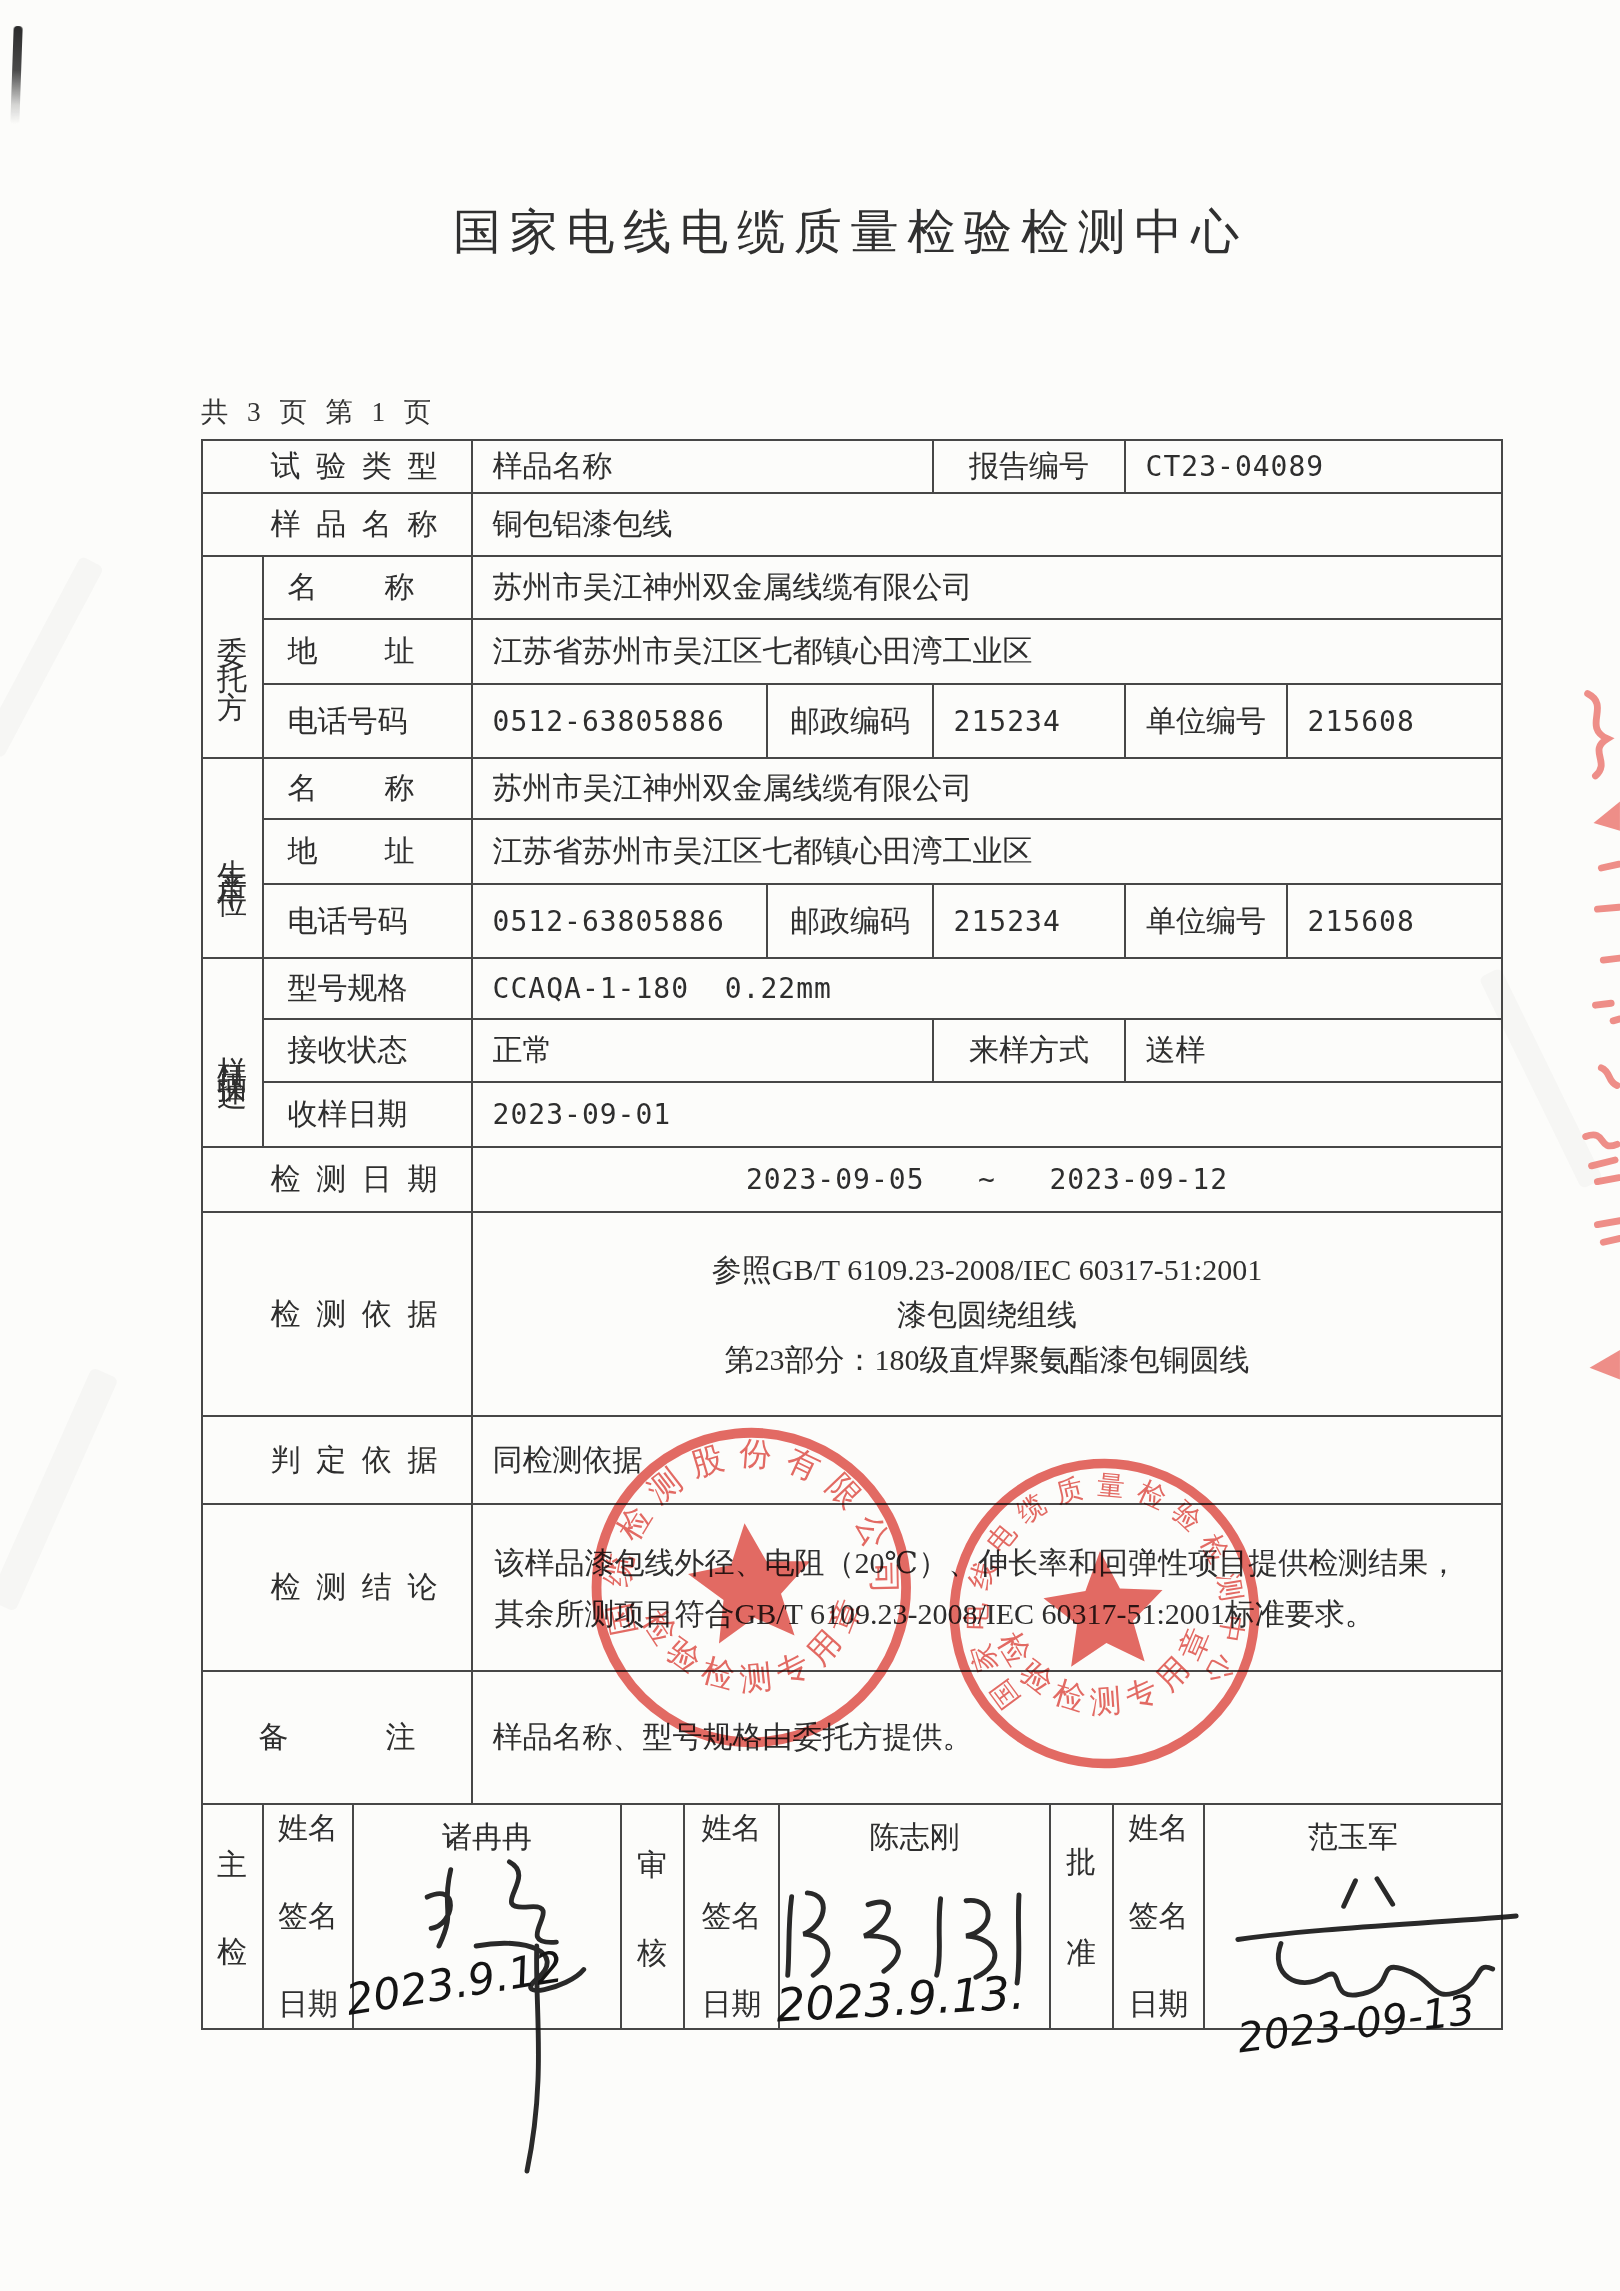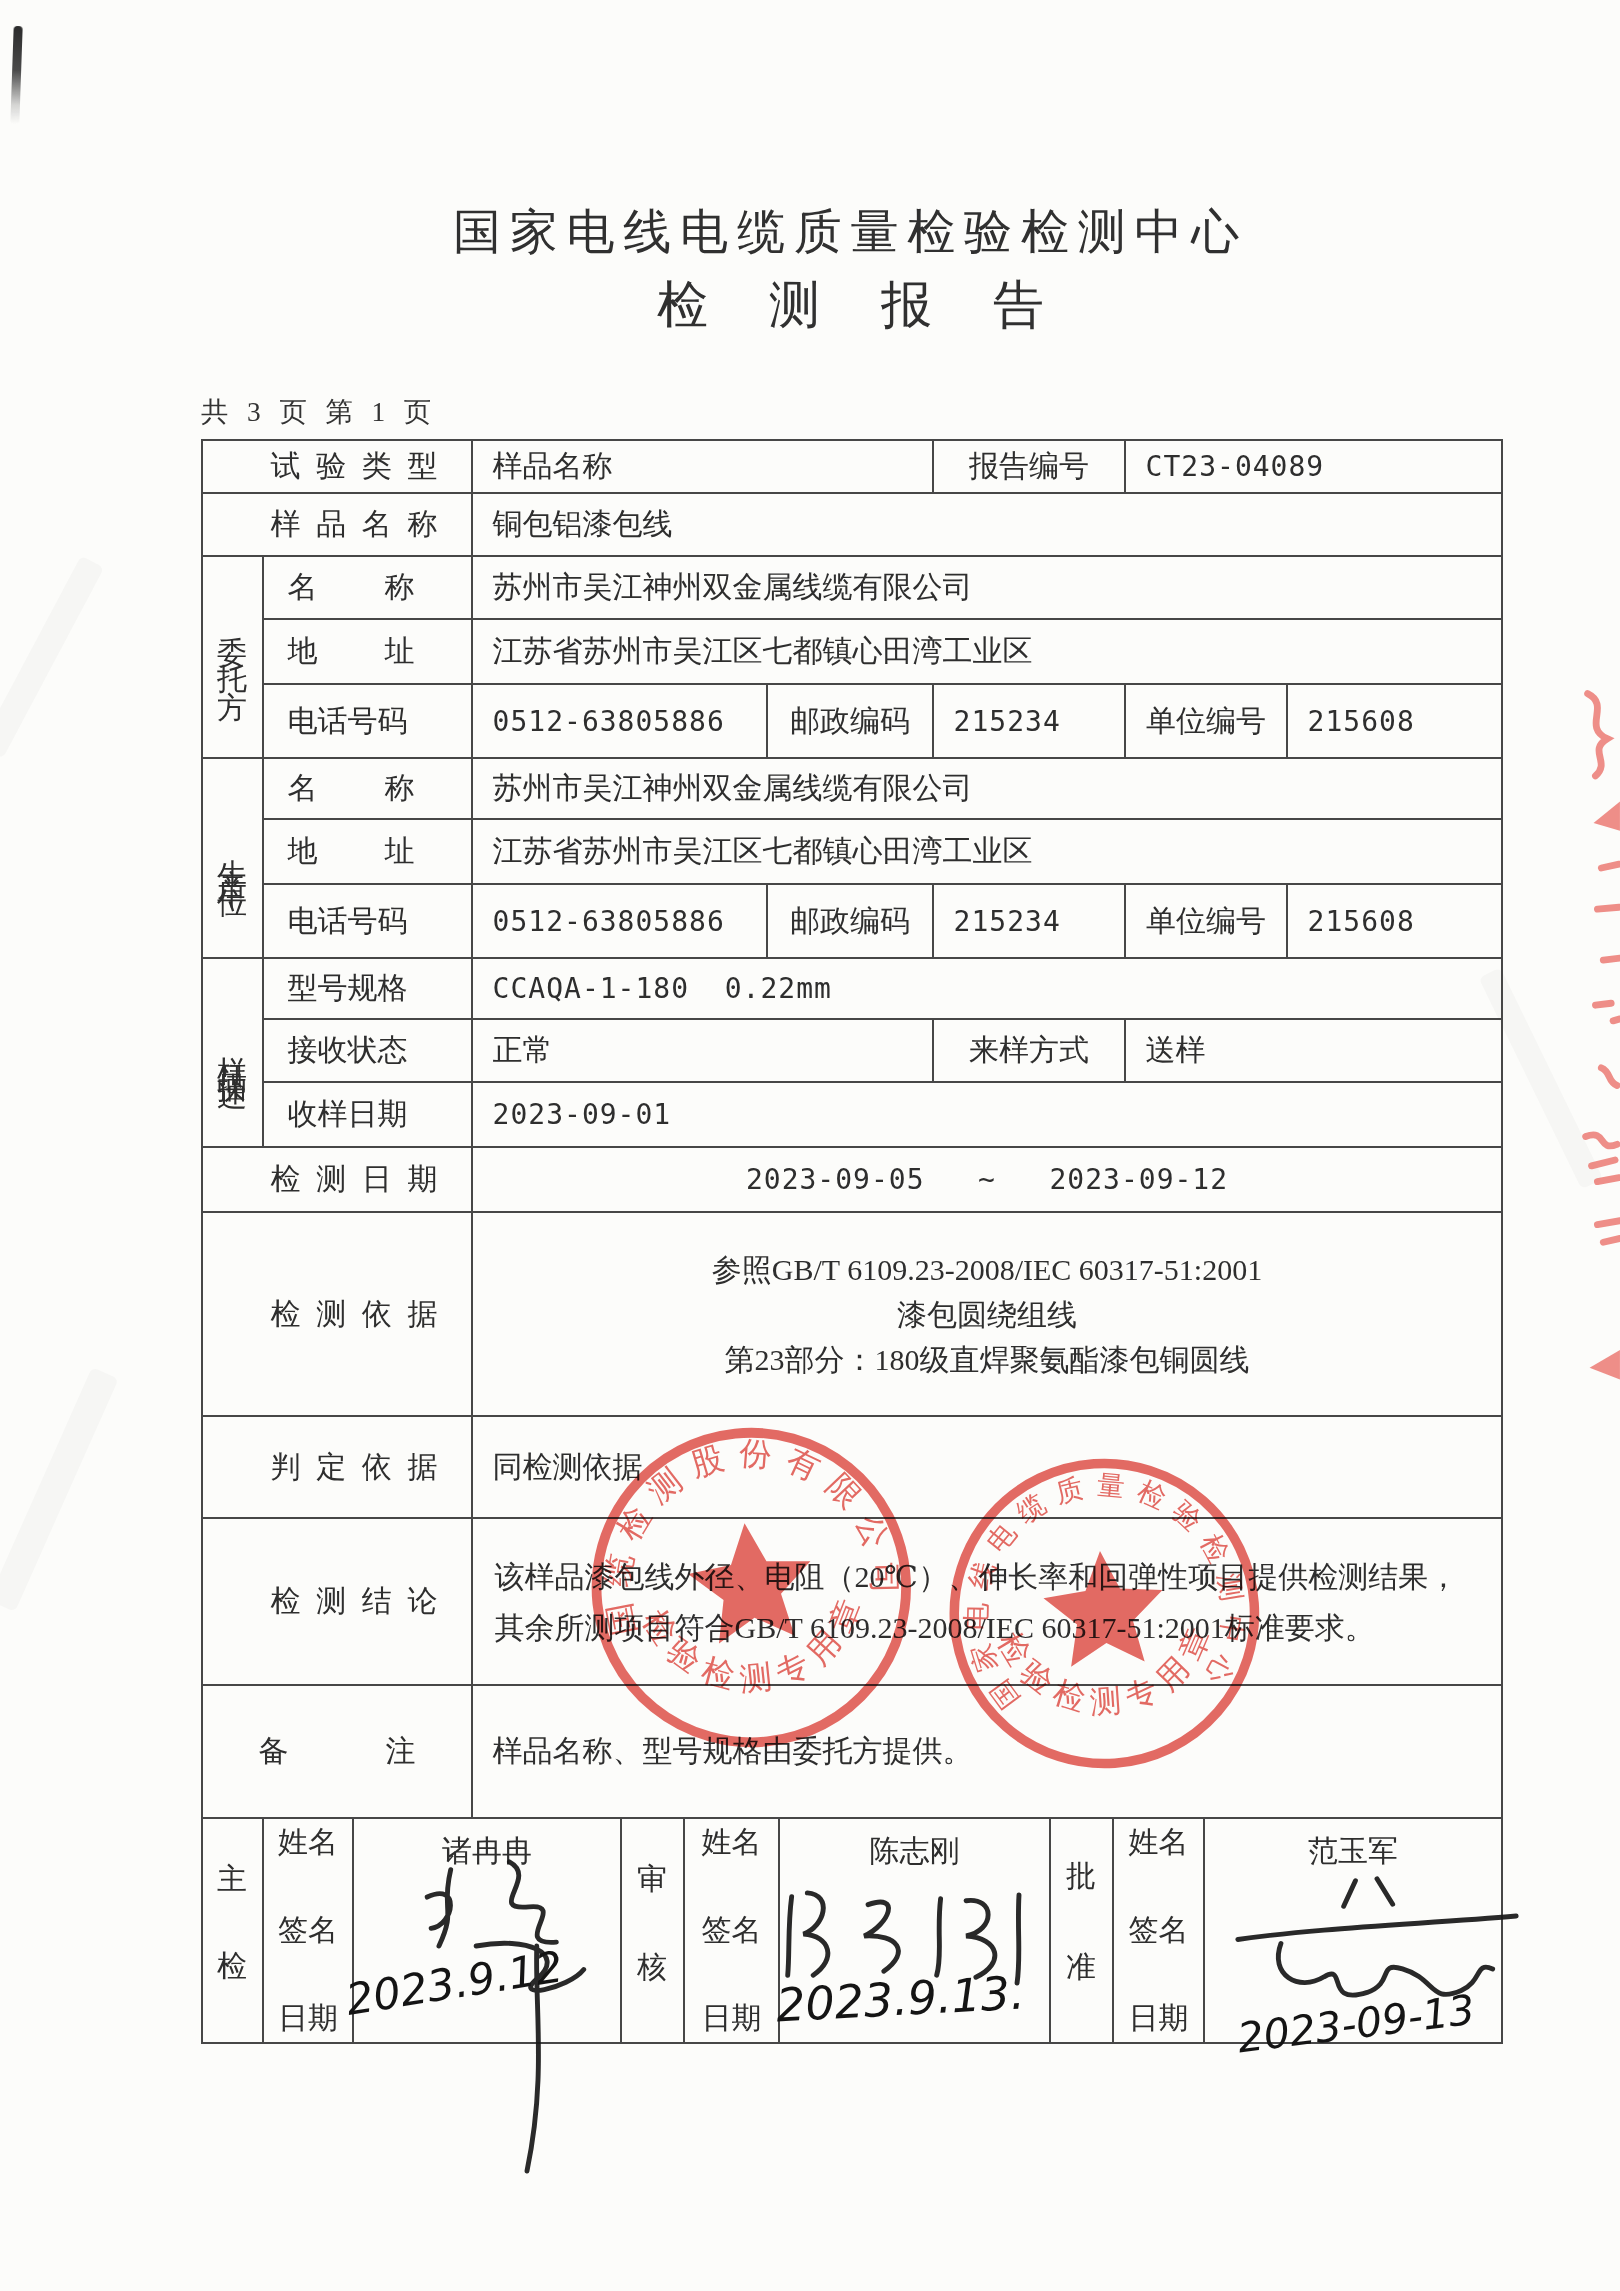--- a/index.html
+++ b/index.html
@@ -93,21 +93,20 @@
 
 <div class="page">
 
   <div class="smudge"></div>
   <div class="ghost" style="left:29px;top:549px;width:25.5px;height:216px;transform:rotate(28deg);"></div>
   <div class="ghost" style="left:39px;top:1362px;width:29px;height:255px;transform:rotate(24deg);"></div>
   <div class="ghost" style="left:1529px;top:961px;width:23.5px;height:235px;transform:rotate(-26deg);"></div>
 
   <div class="titleblock">
     <div class="t2">国家电线电缆质量检验检测中心</div>
-    <div class="t3">检测报告</div>
   </div>
   <div class="pagination">共 3 页 第 1 页</div>
 
   <div class="tablewrap">
     <table class="maintable">
       <colgroup>
         <col style="width:61px">
           <col style="width:209px">
           <col style="width:295px">
         <col style="width:166px">
@@ -186,21 +185,21 @@
 
       <tr style="height:204px">
         <td colspan="2" class="lab"><span class="jl w170">检测依据</span></td>
         <td colspan="5">
           <div class="basisline">参照GB/T 6109.23-2008/IEC 60317-51:2001</div>
           <div class="basisline">漆包圆绕组线</div>
           <div class="basisline">第23部分：180级直焊聚氨酯漆包铜圆线</div>
         </td>
       </tr>
 
-      <tr style="height:102px">
+      <tr style="height:88px">
         <td colspan="2" class="lab"><span class="jl w170">判定依据</span></td>
         <td colspan="5" class="val"><span>同检测依据</span></td>
       </tr>
 
       <tr style="height:167px">
         <td colspan="2" class="lab"><span class="jl w170">检测结论</span></td>
         <td colspan="5" class="concl">
           <div>该样品漆包线外径、电阻（20℃）、伸长率和回弹性项目提供检测结果，</div>
           <div>其余所测项目符合GB/T 6109.23-2008/IEC 60317-51:2001标准要求。</div>
         </td>

